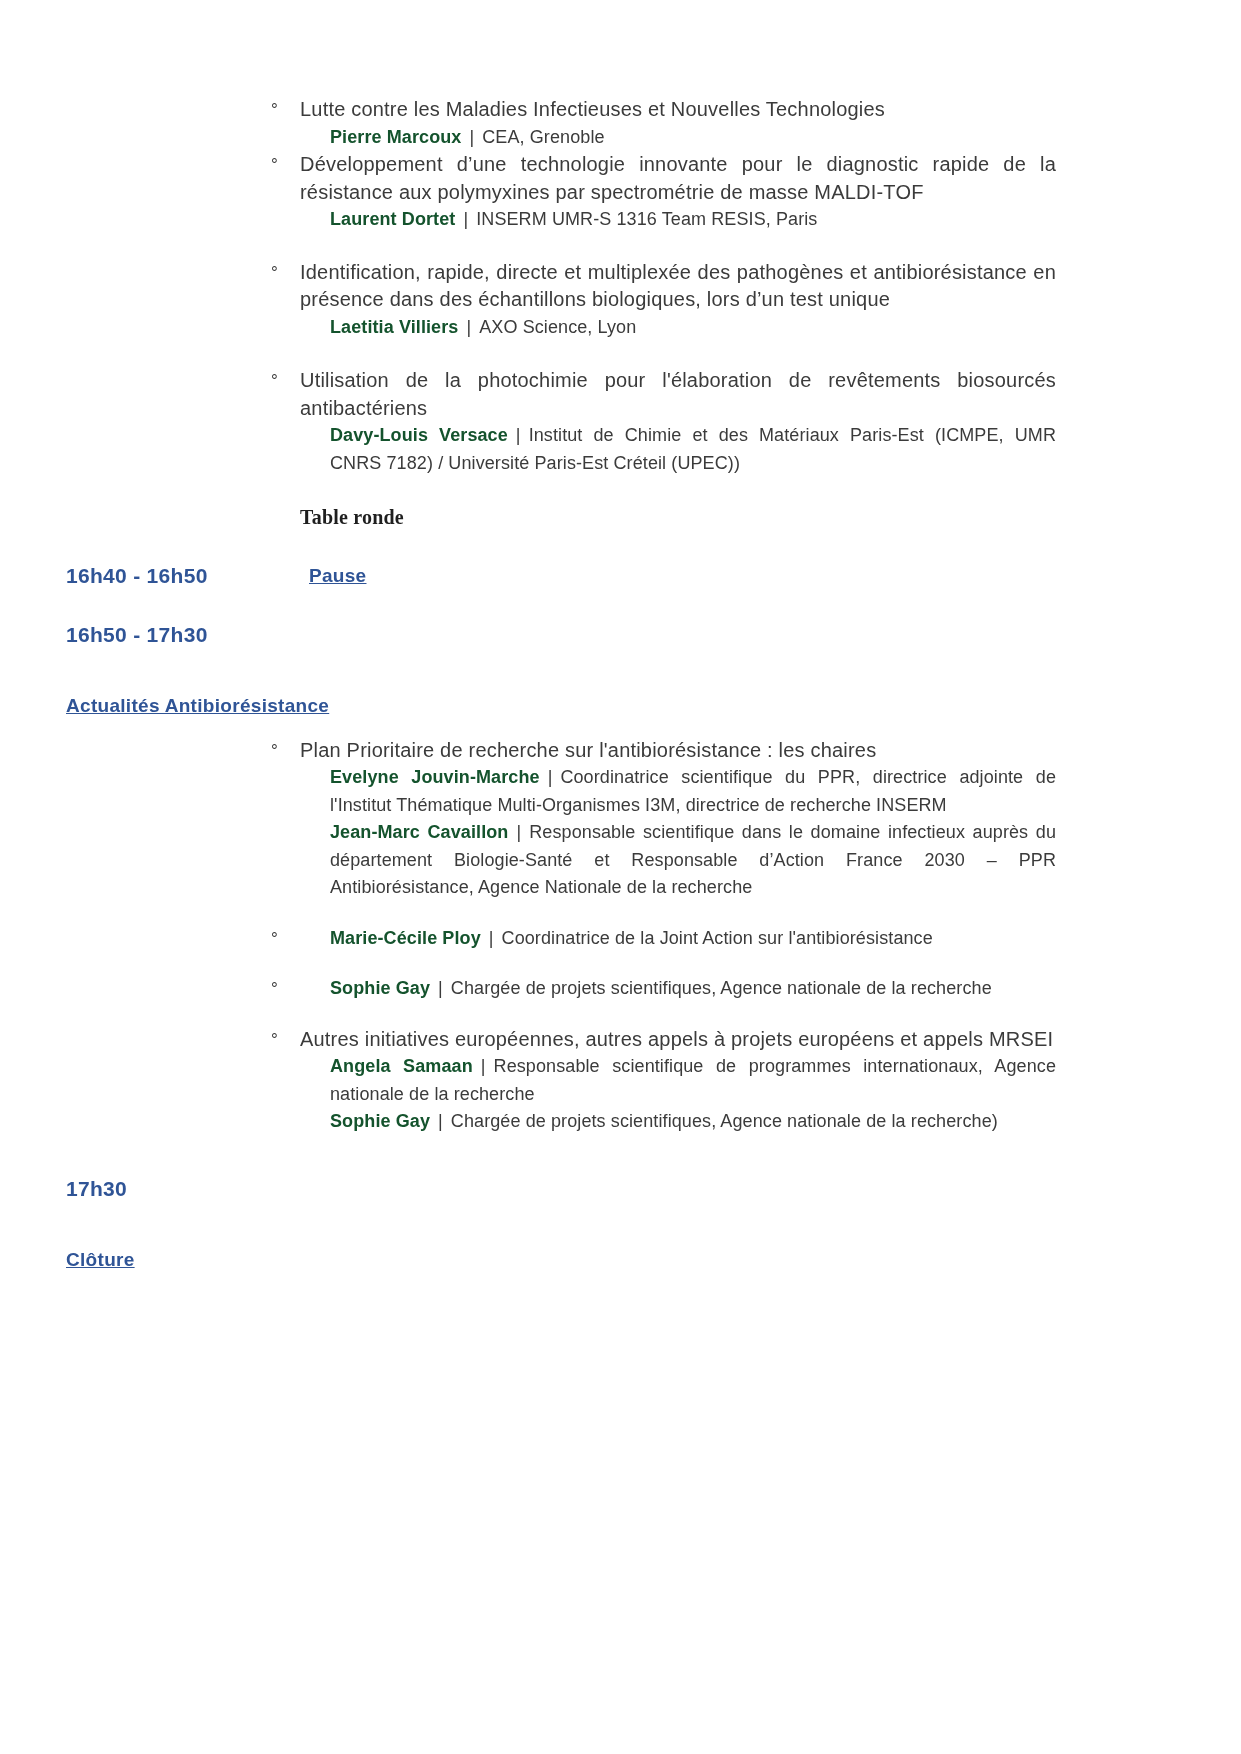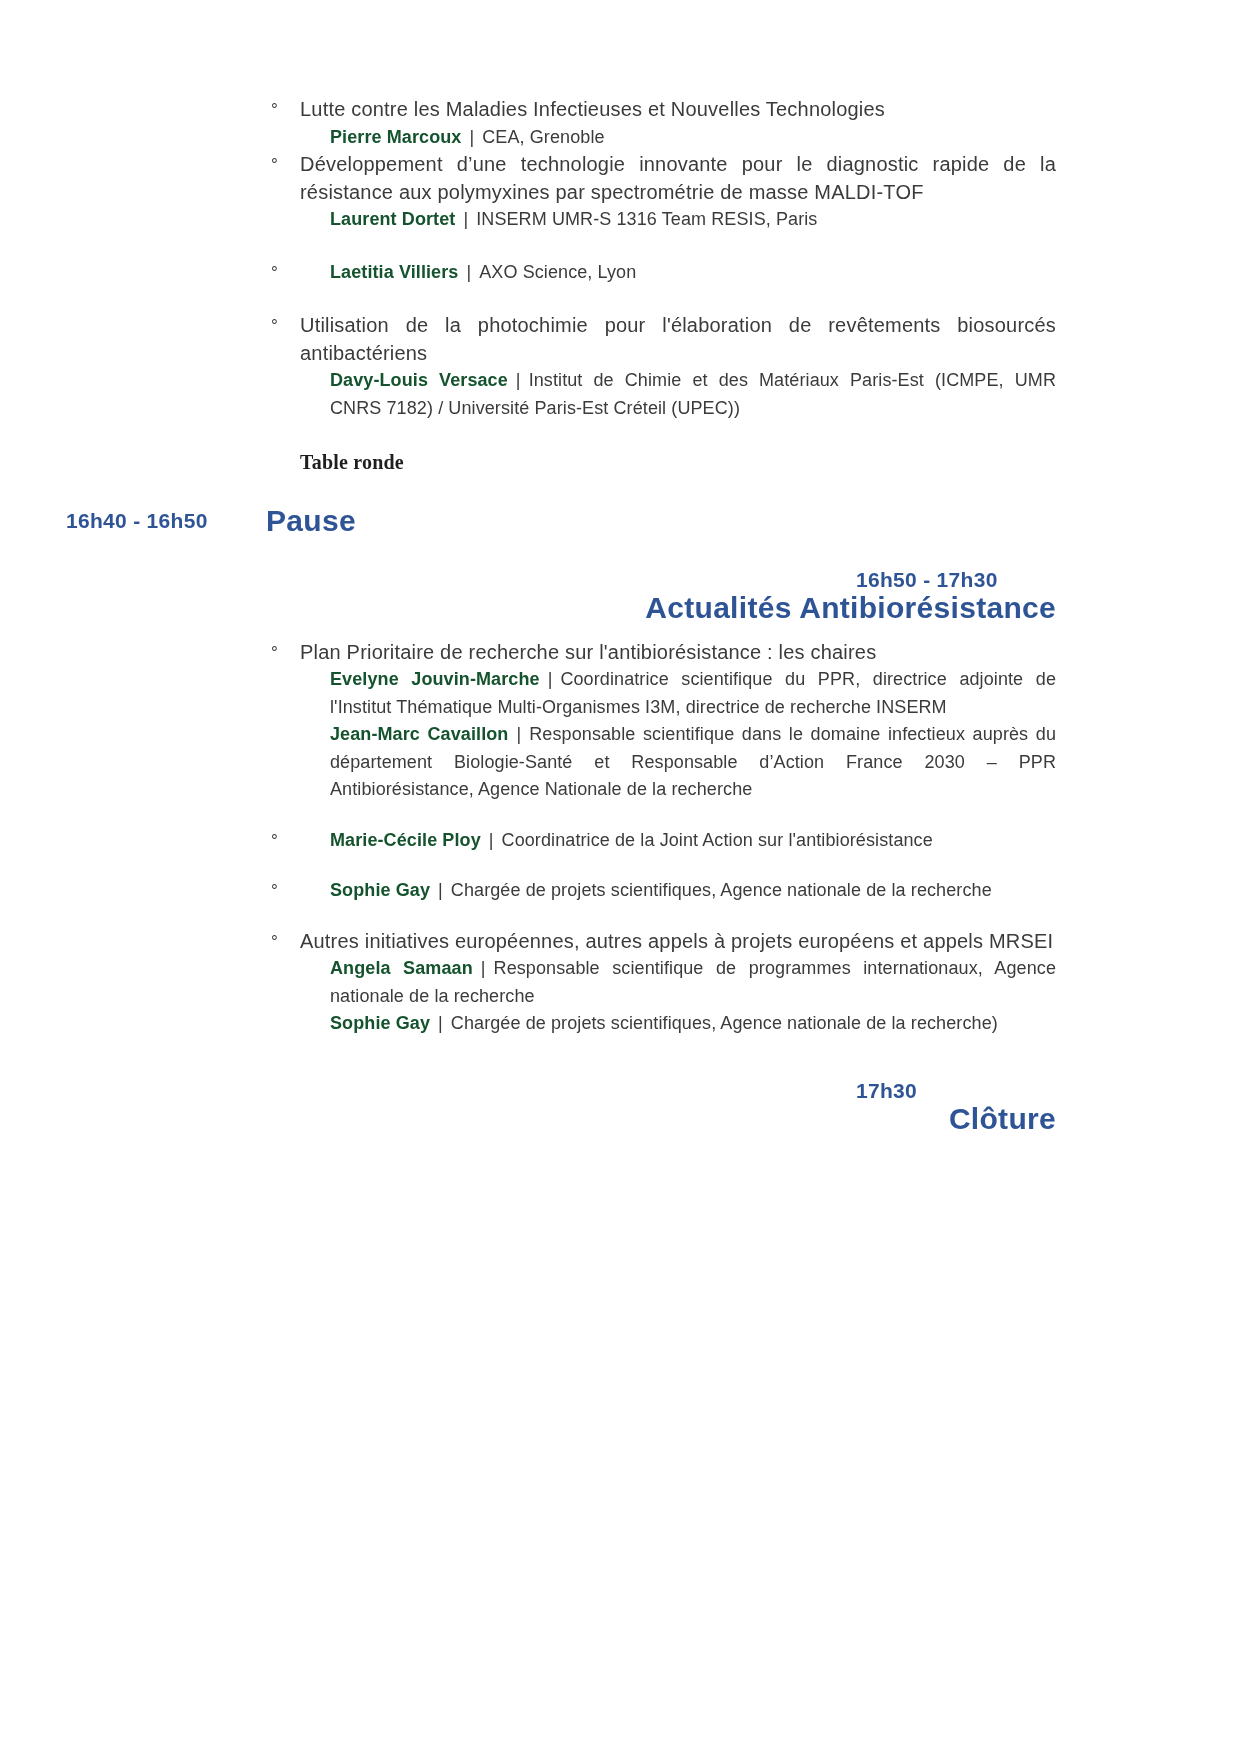--- a/index.html
+++ b/index.html
@@ -41,29 +41,30 @@
   .mt-23 { margin-top:23px; }
 
   .tr-heading {
     margin-left:34px; margin-top:27px;
     font-size:20px; font-weight:bold; color:#1f1f1f; line-height:27.5px;
     letter-spacing:0.2px;
     font-family:Liberation Serif, serif;
   }
 
   
-  .time-row { display:flex; align-items:flex-end; }
+  .time-row { display:flex; align-items:flex-start;gap:43px; }
   .time-col {
     flex:none; width:200px;
     font-size:21px; font-weight:bold; color:#2F5496; line-height:28px;
     letter-spacing:0.3px;
   }
   .section-heading {
-    font-size:30px; font-weight:bold; color:#2F5496; line-height:28px;
+    font-size:19px; font-weight:bold; color:#2F5496; line-height:28px;
     letter-spacing:0.3px;
+    text-decoration:underline;
   }
   .mt-30 { margin-top:30px; }
   .mt-31 { margin-top:31px;flex-direction:column; }
   .mt-27 { margin-top:39px;flex-direction:column; }
   .mt-17 { margin-top:17px; }
 </style>
 </head>
 <body>
 
 <div class="page">
@@ -86,20 +87,21 @@
         <div class="item-title">Développement d’une technologie innovante pour le diagnostic rapide de la résistance aux polymyxines par spectrométrie de masse MALDI-TOF</div>
         <div class="speaker">
           <span class="speaker-name">Laurent Dortet</span><span class="pipe">|</span><span>INSERM UMR-S 1316 Team RESIS, Paris</span>
         </div>
       </div>
     </div>
 
     <div class="bullet-item mt-25">
       <span class="bullet-marker">°</span>
       <div class="bullet-body">
+        <div class="item-title">Identification, rapide, directe et multiplexée des pathogènes et antibiorésistance en présence dans des échantillons biologiques, lors d’un test unique</div>
         <div class="speaker">
           <span class="speaker-name">Laetitia Villiers</span><span class="pipe">|</span><span>AXO Science, Lyon</span>
         </div>
       </div>
     </div>
 
     <div class="bullet-item mt-26">
       <span class="bullet-marker">°</span>
       <div class="bullet-body">
         <div class="item-title">Utilisation de la photochimie pour l'élaboration de revêtements biosourcés antibactériens</div>

